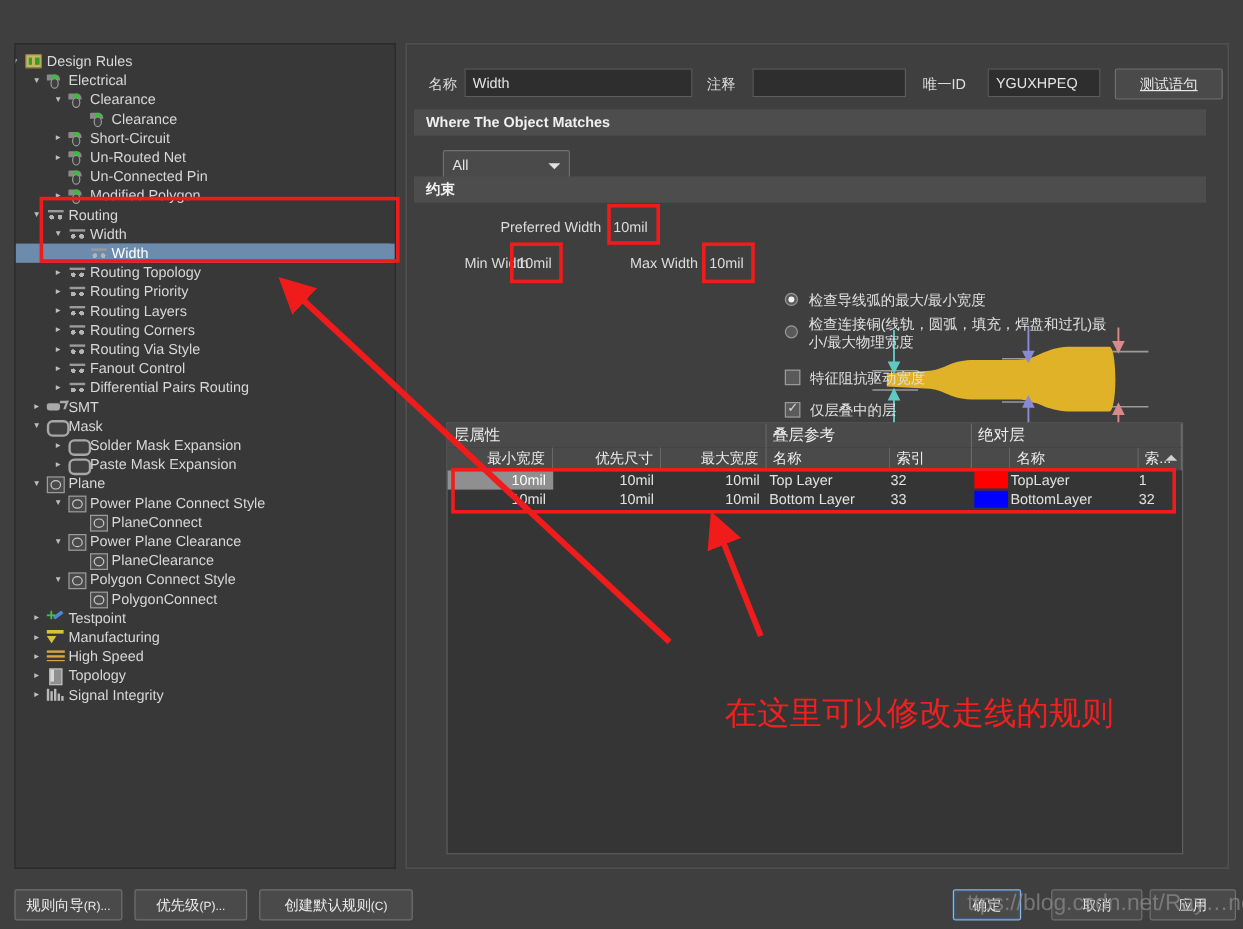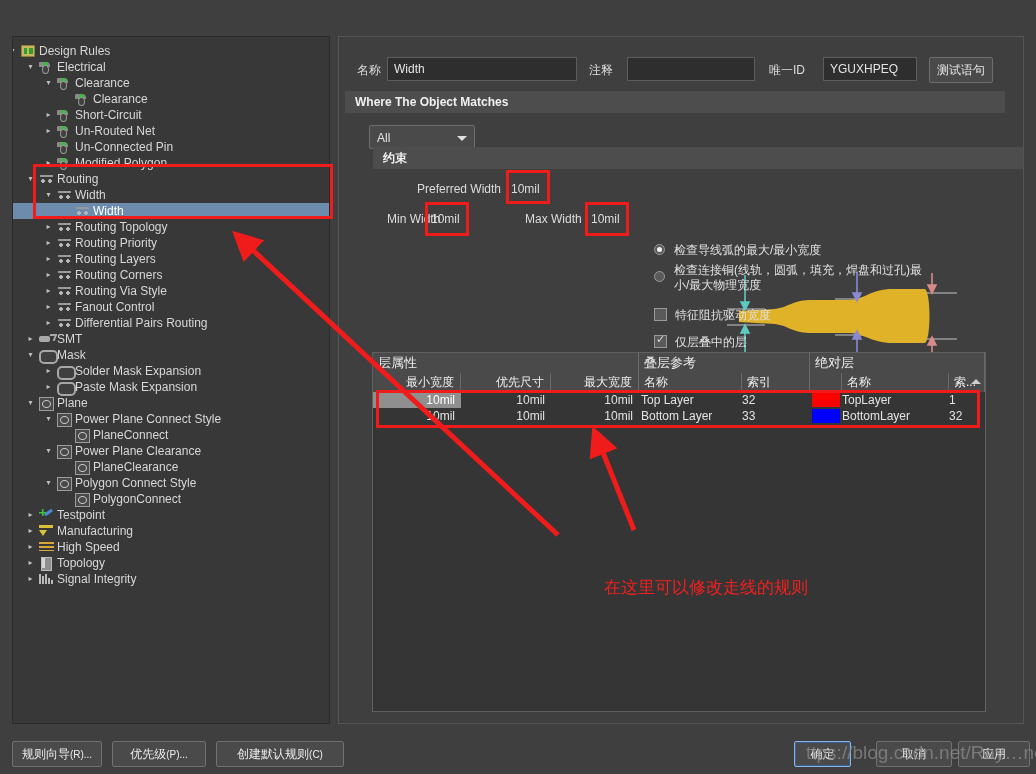--- a/index.html
+++ b/index.html
@@ -266,21 +266,21 @@
     position:absolute; right:4px; top:26px;
     border-left:5px solid transparent; border-right:5px solid transparent;
     border-bottom:5px solid #d0d0d0;
   }
 
   
   .anno-box {
     position:absolute; border:3px solid #f01c1c; pointer-events:none;
   }
   .anno-text {
-    position:absolute; color:#f02020; font-size:17px;
+    position:absolute; color:#f02020; font-size:27px;
     font-family:"DejaVu Sans","Liberation Sans",sans-serif;
     white-space:nowrap; pointer-events:none;
   }
   .anno-svg { position:absolute; left:0; top:0; width:1036px; height:774px;
               pointer-events:none; }
 
   
   .bbtn {
     position:absolute; background:#4a4a4a; border:1px solid #707070;
     color:#ececec; font-size:12px; line-height:24px; height:26px;
@@ -474,29 +474,29 @@
 
     <div class="fld-label" style="left:18px; top:25px;">名称</div>
     <div class="txtbox" style="left:48px; top:20px; width:190px;">Width</div>
 
     <div class="fld-label" style="left:250px; top:25px;">注释</div>
     <div class="txtbox" style="left:288px; top:20px; width:128px;"></div>
 
     <div class="fld-label" style="left:430px; top:25px;">唯一ID</div>
     <div class="txtbox" style="left:484px; top:20px; width:94px;">YGUXHPEQ</div>
 
-    <div class="btn" style="left:590px; top:20px; width:64px;">测试语句</div>
+    <div class="btn" style="left:590px; top:20px; width:90px;text-decoration:underline;">测试语句</div>
 
     <div class="section-hdr" style="top:54px;">Where The Object Matches</div>
     <div class="combo" style="left:30px; top:88px;">
       <span>All</span>
       <span class="caret"></span>
     </div>
 
-    <div class="section-hdr" style="top:110px;margin-left:28px;">约束</div>
+    <div class="section-hdr" style="top:110px;">约束</div>
 
     <div class="fld-label" style="left:78px; top:145px;">Preferred Width</div>
     <div class="fld-label" style="left:172px; top:145px;">10mil</div>
 
     <div class="fld-label" style="left:48px; top:175px;">Min Width</div>
     <div class="fld-label" style="left:92px; top:175px;">10mil</div>
 
     <div class="fld-label" style="left:186px; top:175px;">Max Width</div>
     <div class="fld-label" style="left:252px; top:175px;">10mil</div>
 

